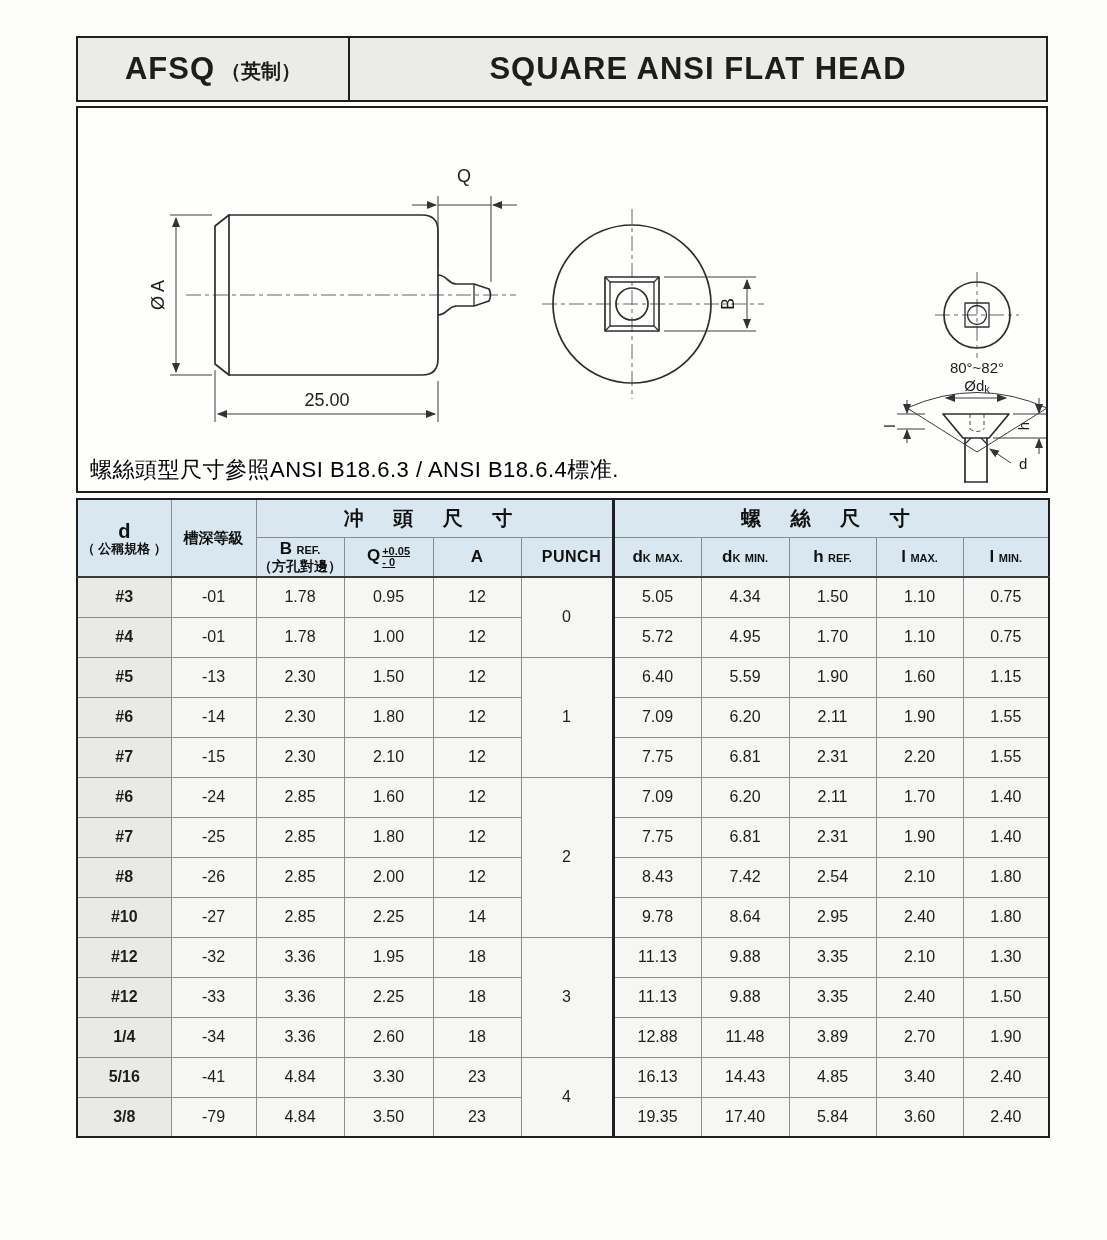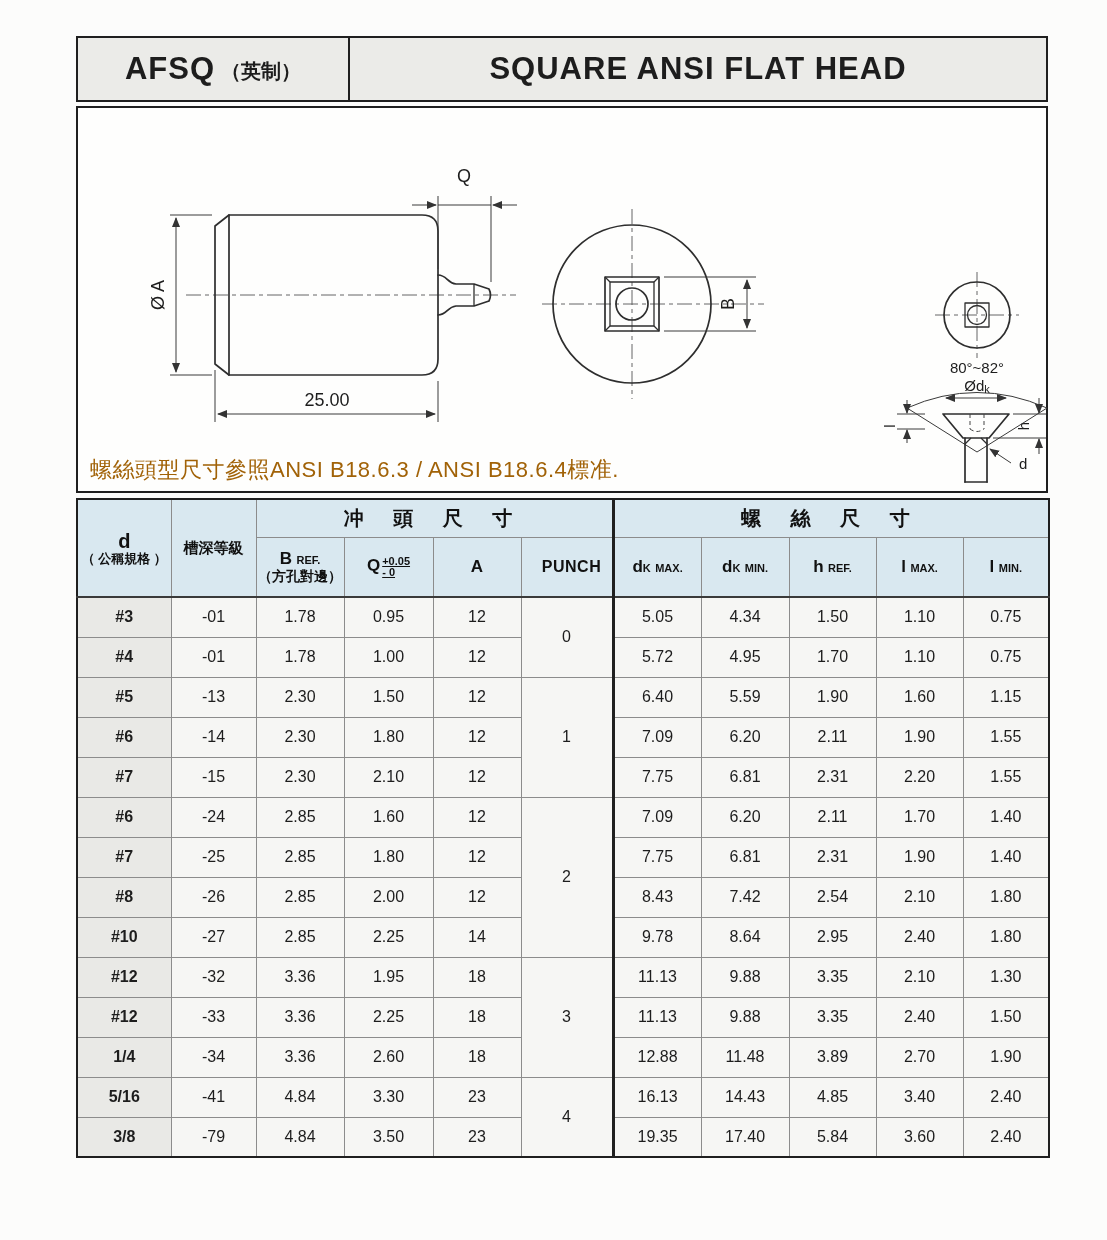--- a/index.html
+++ b/index.html
@@ -10,36 +10,36 @@
   .header-bar{position:absolute;left:76px;top:36px;width:972px;height:66px;display:flex;border:2px solid #1f1f1f;box-sizing:border-box;background:#ebebe8;}
   .header-left{width:272px;border-right:2px solid #1f1f1f;display:flex;align-items:center;justify-content:center;gap:6px;box-sizing:border-box;}
   .header-right{flex:1;display:flex;align-items:center;justify-content:center;}
   .model{font-size:31px;font-weight:bold;letter-spacing:1px;}
   .model-suffix{font-size:20px;font-weight:bold;padding-top:4px;}
   .doc-title{font-size:31px;font-weight:bold;letter-spacing:1px;}
 
   
   .drawing-box{position:absolute;left:76px;top:106px;width:972px;height:387px;border:2px solid #1f1f1f;box-sizing:border-box;background:#fefefd;}
   .drawing-box svg{position:absolute;overflow:visible;}
-  .note{position:absolute;left:12px;bottom:6px;font-size:22px;color:#a16207;letter-spacing:0.5px;}
+  .note{position:absolute;left:12px;bottom:6px;font-size:22px;color:#000000;letter-spacing:0.5px;}
 
   .obj{fill:none;stroke:#2e2e2e;stroke-width:1.7;stroke-linejoin:round;stroke-linecap:round;}
   .obj2{fill:none;stroke:#2e2e2e;stroke-width:1.3;stroke-linejoin:round;}
   .dim{fill:none;stroke:#3a3a3a;stroke-width:1;}
   .cl{fill:none;stroke:#555;stroke-width:0.9;stroke-dasharray:15 4 4 4;}
   .hid{fill:none;stroke:#444;stroke-width:1;stroke-dasharray:4 3;}
   .dlab{font-family:"Liberation Sans",sans-serif;font-size:18px;fill:#1d1d1d;}
   .dlab-sm{font-family:"Liberation Sans",sans-serif;font-size:15px;fill:#1d1d1d;}
 
   
   table.spec{position:absolute;left:76px;top:498px;width:972px;border-collapse:collapse;table-layout:fixed;border:2px solid #1f1f1f;}
   .spec th,.spec td{border:1px solid #8c8c8c;text-align:center;vertical-align:middle;padding:0;overflow:hidden;}
   .spec thead th{background:#d9e8f0;color:#111;}
   .spec thead tr.h1{height:38px;}
-  .spec thead tr.h2{height:60px;}
+  .spec thead tr.h2{height:40px;}
   .spec thead{border-bottom:2px solid #3a3a3a;}
   .spec tbody tr{height:40px;}
   .spec tbody td{background:#f6f6f4;font-size:16px;color:#1d1d1d;}
   .spec tbody td.c-d{background:#e9e9e6;font-weight:bold;}
   .sep-left{border-left:3px solid #1f1f1f !important;}
   .spec tbody tr.group-start td{border-top:1.5px solid #5a5a5a;}
   .group-title{font-size:20px;font-weight:bold;letter-spacing:12px;}
   .hd-big{font-size:20px;font-weight:bold;line-height:20px;}
   .hd-small{font-size:13px;font-weight:bold;line-height:15px;}
   .cap{font-size:17px;font-weight:bold;}

